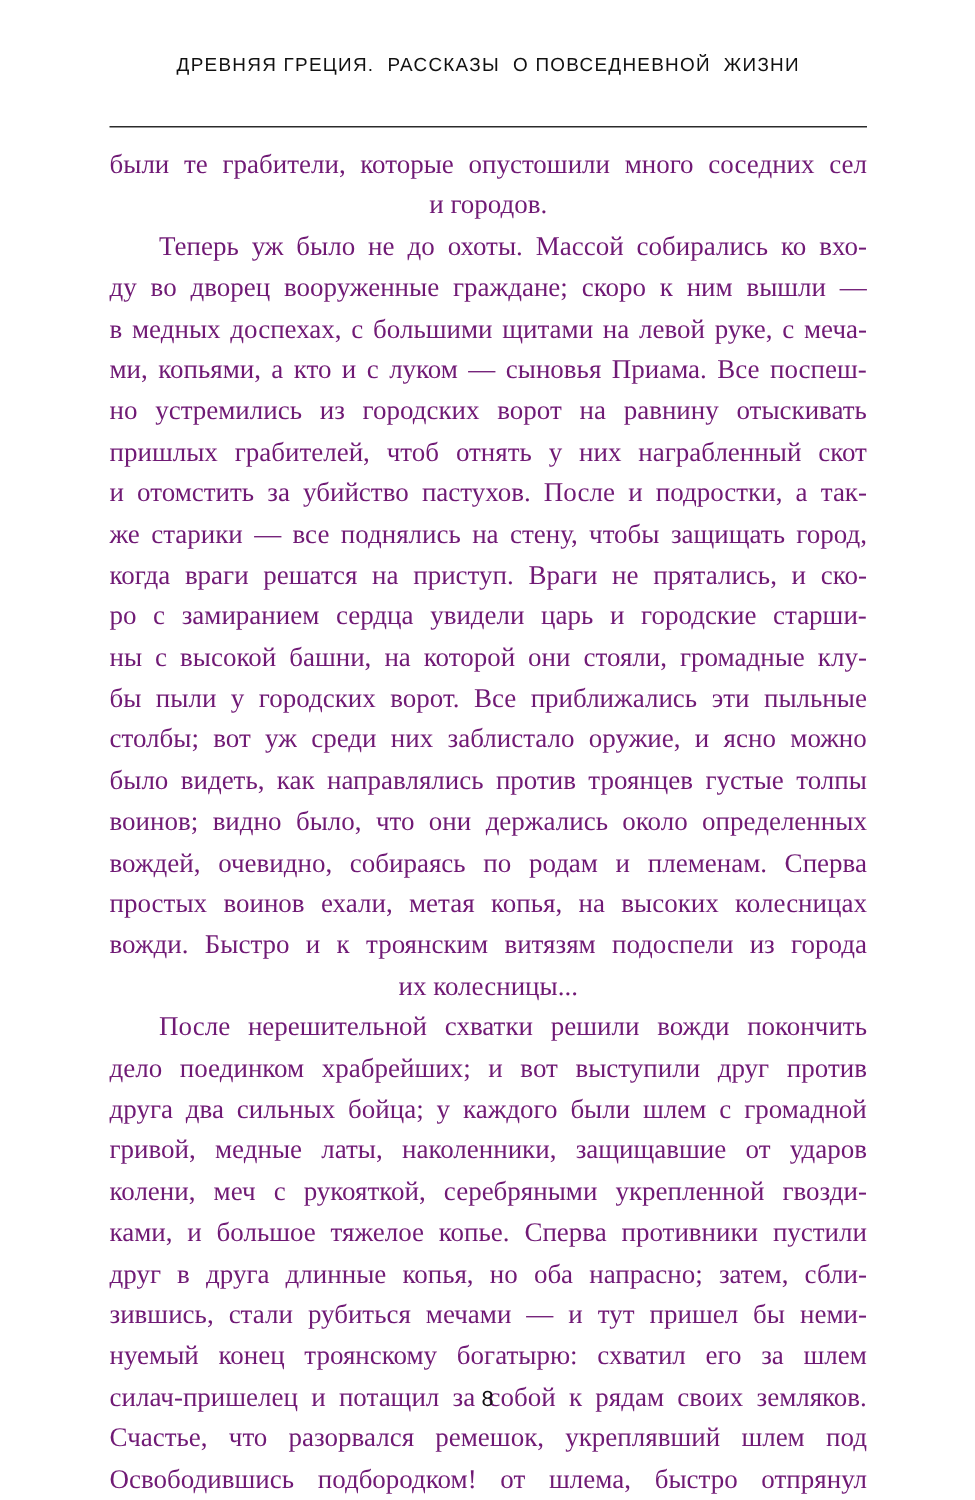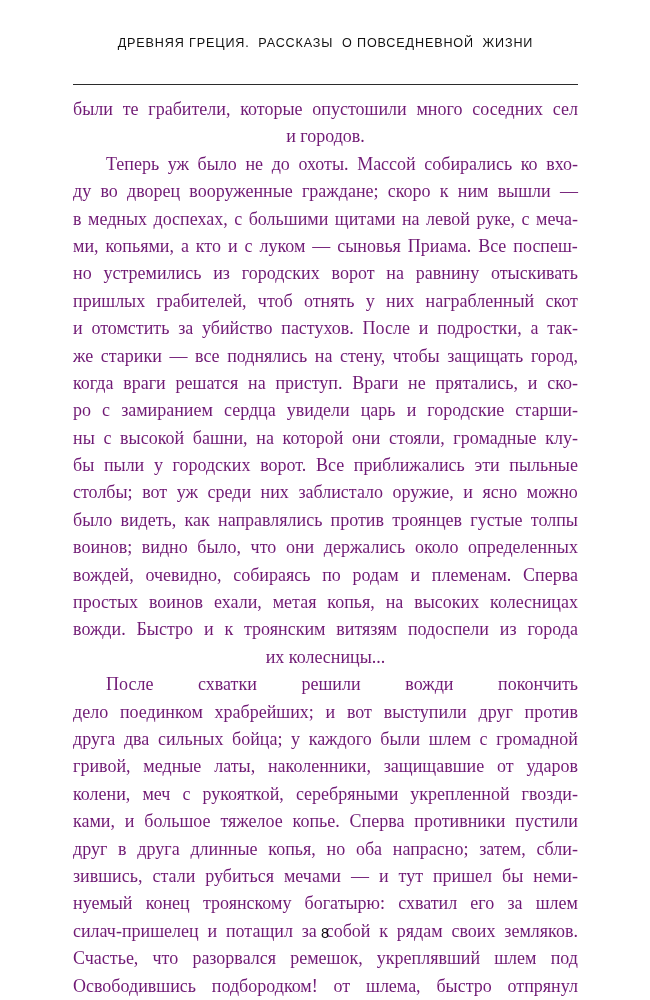--- a/index.html
+++ b/index.html
@@ -124,21 +124,21 @@
       <div class="line just"><span>ро</span><span>с</span><span>замиранием</span><span>сердца</span><span>увидели</span><span>царь</span><span>и</span><span>городские</span><span>старши-</span></div>
       <div class="line just"><span>ны</span><span>с</span><span>высокой</span><span>башни,</span><span>на</span><span>которой</span><span>они</span><span>стояли,</span><span>громадные</span><span>клу-</span></div>
       <div class="line just"><span>бы</span><span>пыли</span><span>у</span><span>городских</span><span>ворот.</span><span>Все</span><span>приближались</span><span>эти</span><span>пыльные</span></div>
       <div class="line just"><span>столбы;</span><span>вот</span><span>уж</span><span>среди</span><span>них</span><span>заблистало</span><span>оружие,</span><span>и</span><span>ясно</span><span>можно</span></div>
       <div class="line just"><span>было</span><span>видеть,</span><span>как</span><span>направлялись</span><span>против</span><span>троянцев</span><span>густые</span><span>толпы</span></div>
       <div class="line just"><span>воинов;</span><span>видно</span><span>было,</span><span>что</span><span>они</span><span>держались</span><span>около</span><span>определенных</span></div>
       <div class="line just"><span>вождей,</span><span>очевидно,</span><span>собираясь</span><span>по</span><span>родам</span><span>и</span><span>племенам.</span><span>Сперва</span></div>
       <div class="line just"><span>простых</span><span>воинов</span><span>ехали,</span><span>метая</span><span>копья,</span><span>на</span><span>высоких</span><span>колесницах</span></div>
       <div class="line just"><span>вожди.</span><span>Быстро</span><span>и</span><span>к</span><span>троянским</span><span>витязям</span><span>подоспели</span><span>из</span><span>города</span></div>
       <div class="line flush">их колесницы...</div>
-      <div class="line indent just"><span>После</span><span>схватки</span><span>решили</span><span>вожди</span><span>покончить</span></div>
+      <div class="line indent just"><span>После</span><span>нерешительной</span><span>схватки</span><span>решили</span><span>вожди</span><span>покончить</span></div>
       <div class="line just"><span>дело</span><span>поединком</span><span>храбрейших;</span><span>и</span><span>вот</span><span>выступили</span><span>друг</span><span>против</span></div>
       <div class="line just"><span>друга</span><span>два</span><span>сильных</span><span>бойца;</span><span>у</span><span>каждого</span><span>были</span><span>шлем</span><span>с</span><span>громадной</span></div>
       <div class="line just"><span>гривой,</span><span>медные</span><span>латы,</span><span>наколенники,</span><span>защищавшие</span><span>от</span><span>ударов</span></div>
       <div class="line just"><span>колени,</span><span>меч</span><span>с</span><span>рукояткой,</span><span>серебряными</span><span>укрепленной</span><span>гвозди-</span></div>
       <div class="line just"><span>ками,</span><span>и</span><span>большое</span><span>тяжелое</span><span>копье.</span><span>Сперва</span><span>противники</span><span>пустили</span></div>
       <div class="line just"><span>друг</span><span>в</span><span>друга</span><span>длинные</span><span>копья,</span><span>но</span><span>оба</span><span>напрасно;</span><span>затем,</span><span>сбли-</span></div>
       <div class="line just"><span>зившись,</span><span>стали</span><span>рубиться</span><span>мечами</span><span>—</span><span>и</span><span>тут</span><span>пришел</span><span>бы</span><span>неми-</span></div>
       <div class="line just"><span>нуемый</span><span>конец</span><span>троянскому</span><span>богатырю:</span><span>схватил</span><span>его</span><span>за</span><span>шлем</span></div>
       <div class="line just"><span>силач-пришелец</span><span>и</span><span>потащил</span><span>за</span><span>собой</span><span>к</span><span>рядам</span><span>своих</span><span>земляков.</span></div>
       <div class="line just"><span>Счастье,</span><span>что</span><span>разорвался</span><span>ремешок,</span><span>укреплявший</span><span>шлем</span><span>под</span></div>

